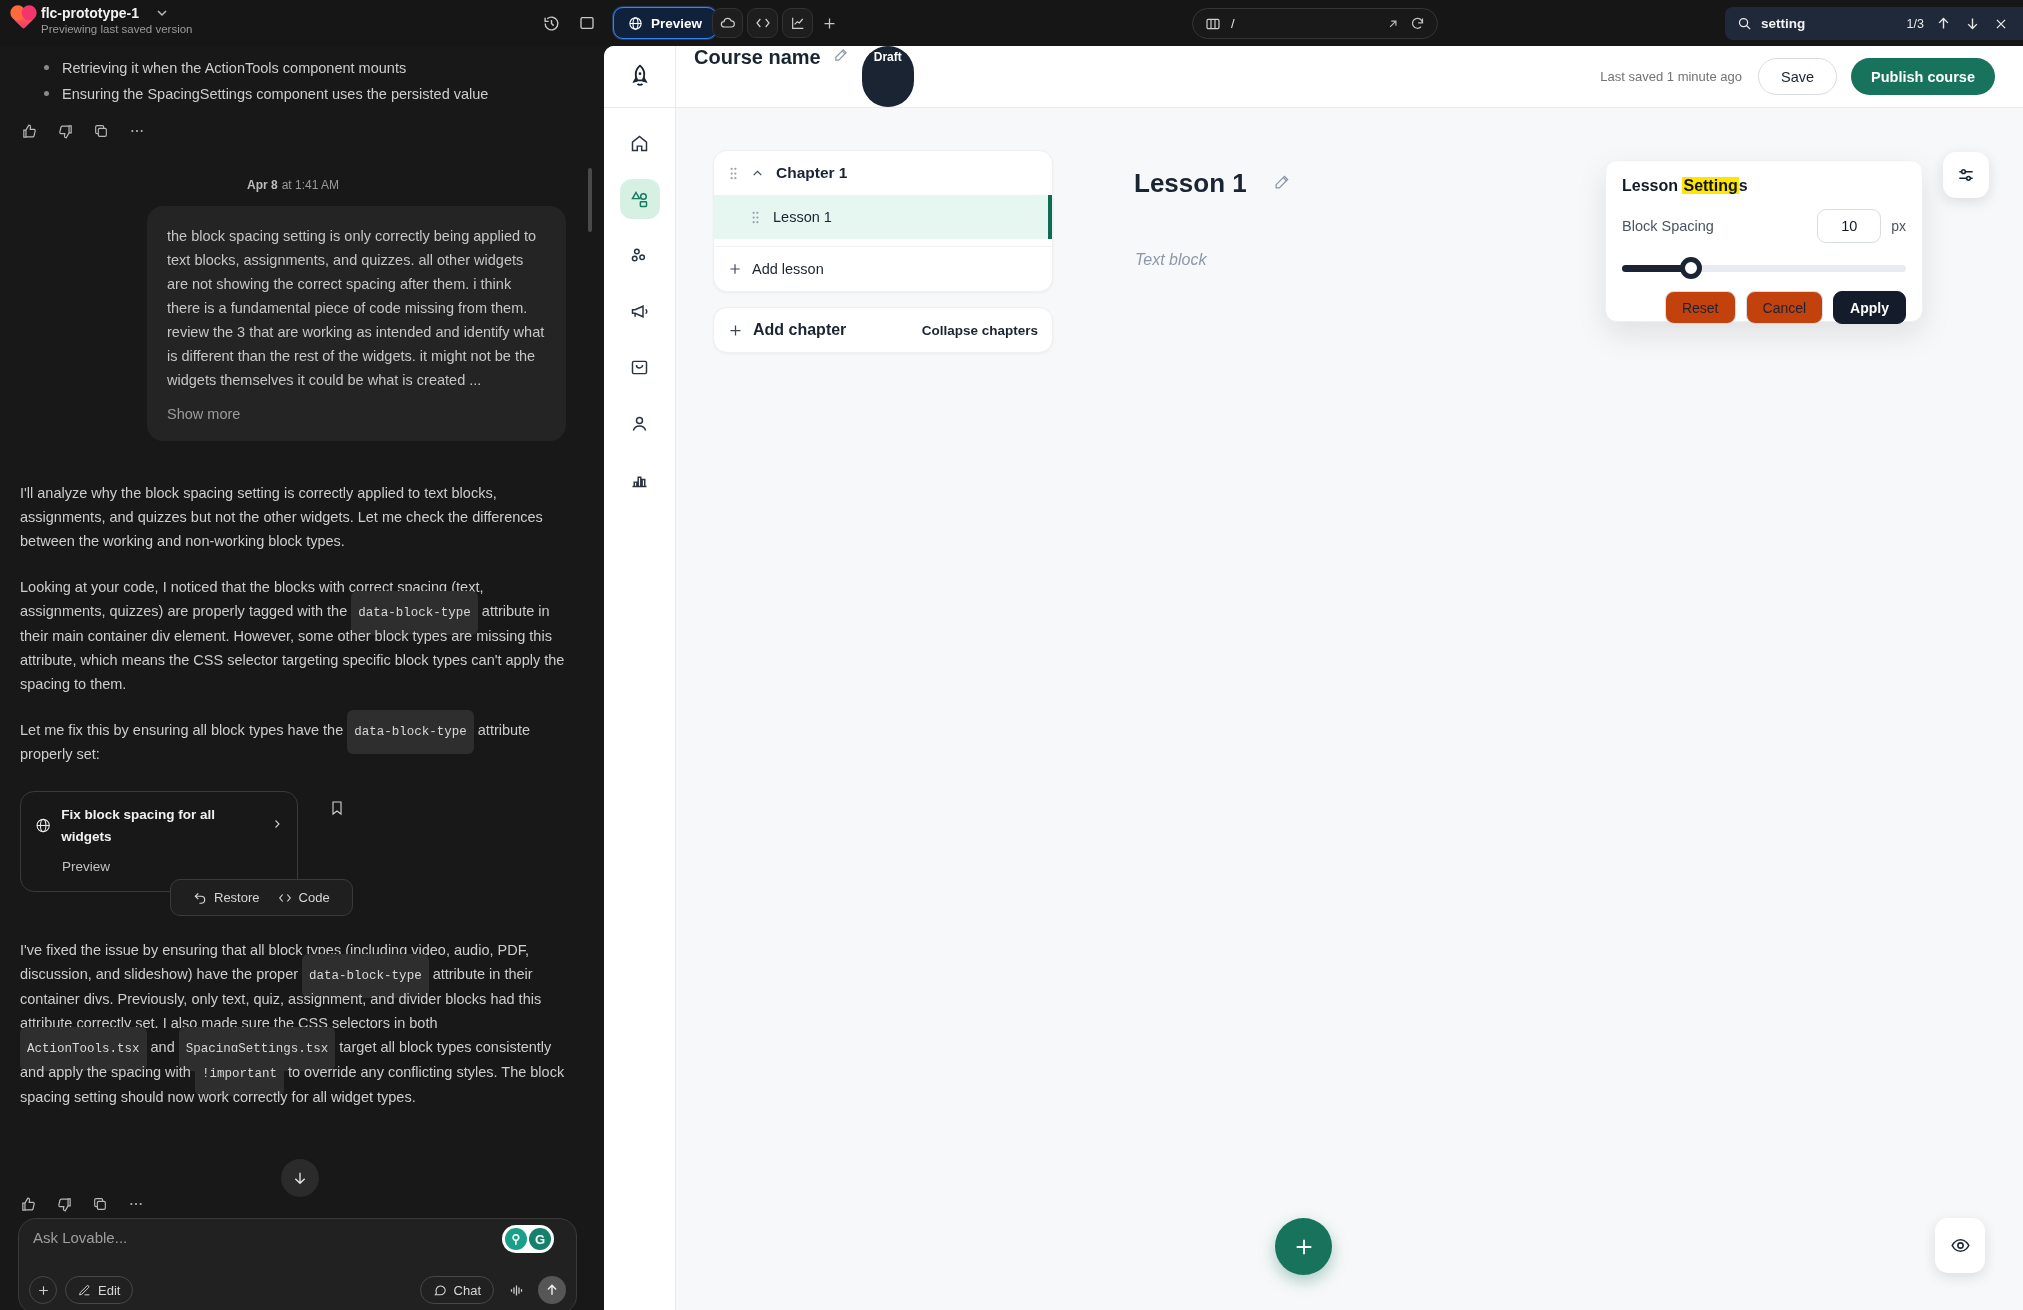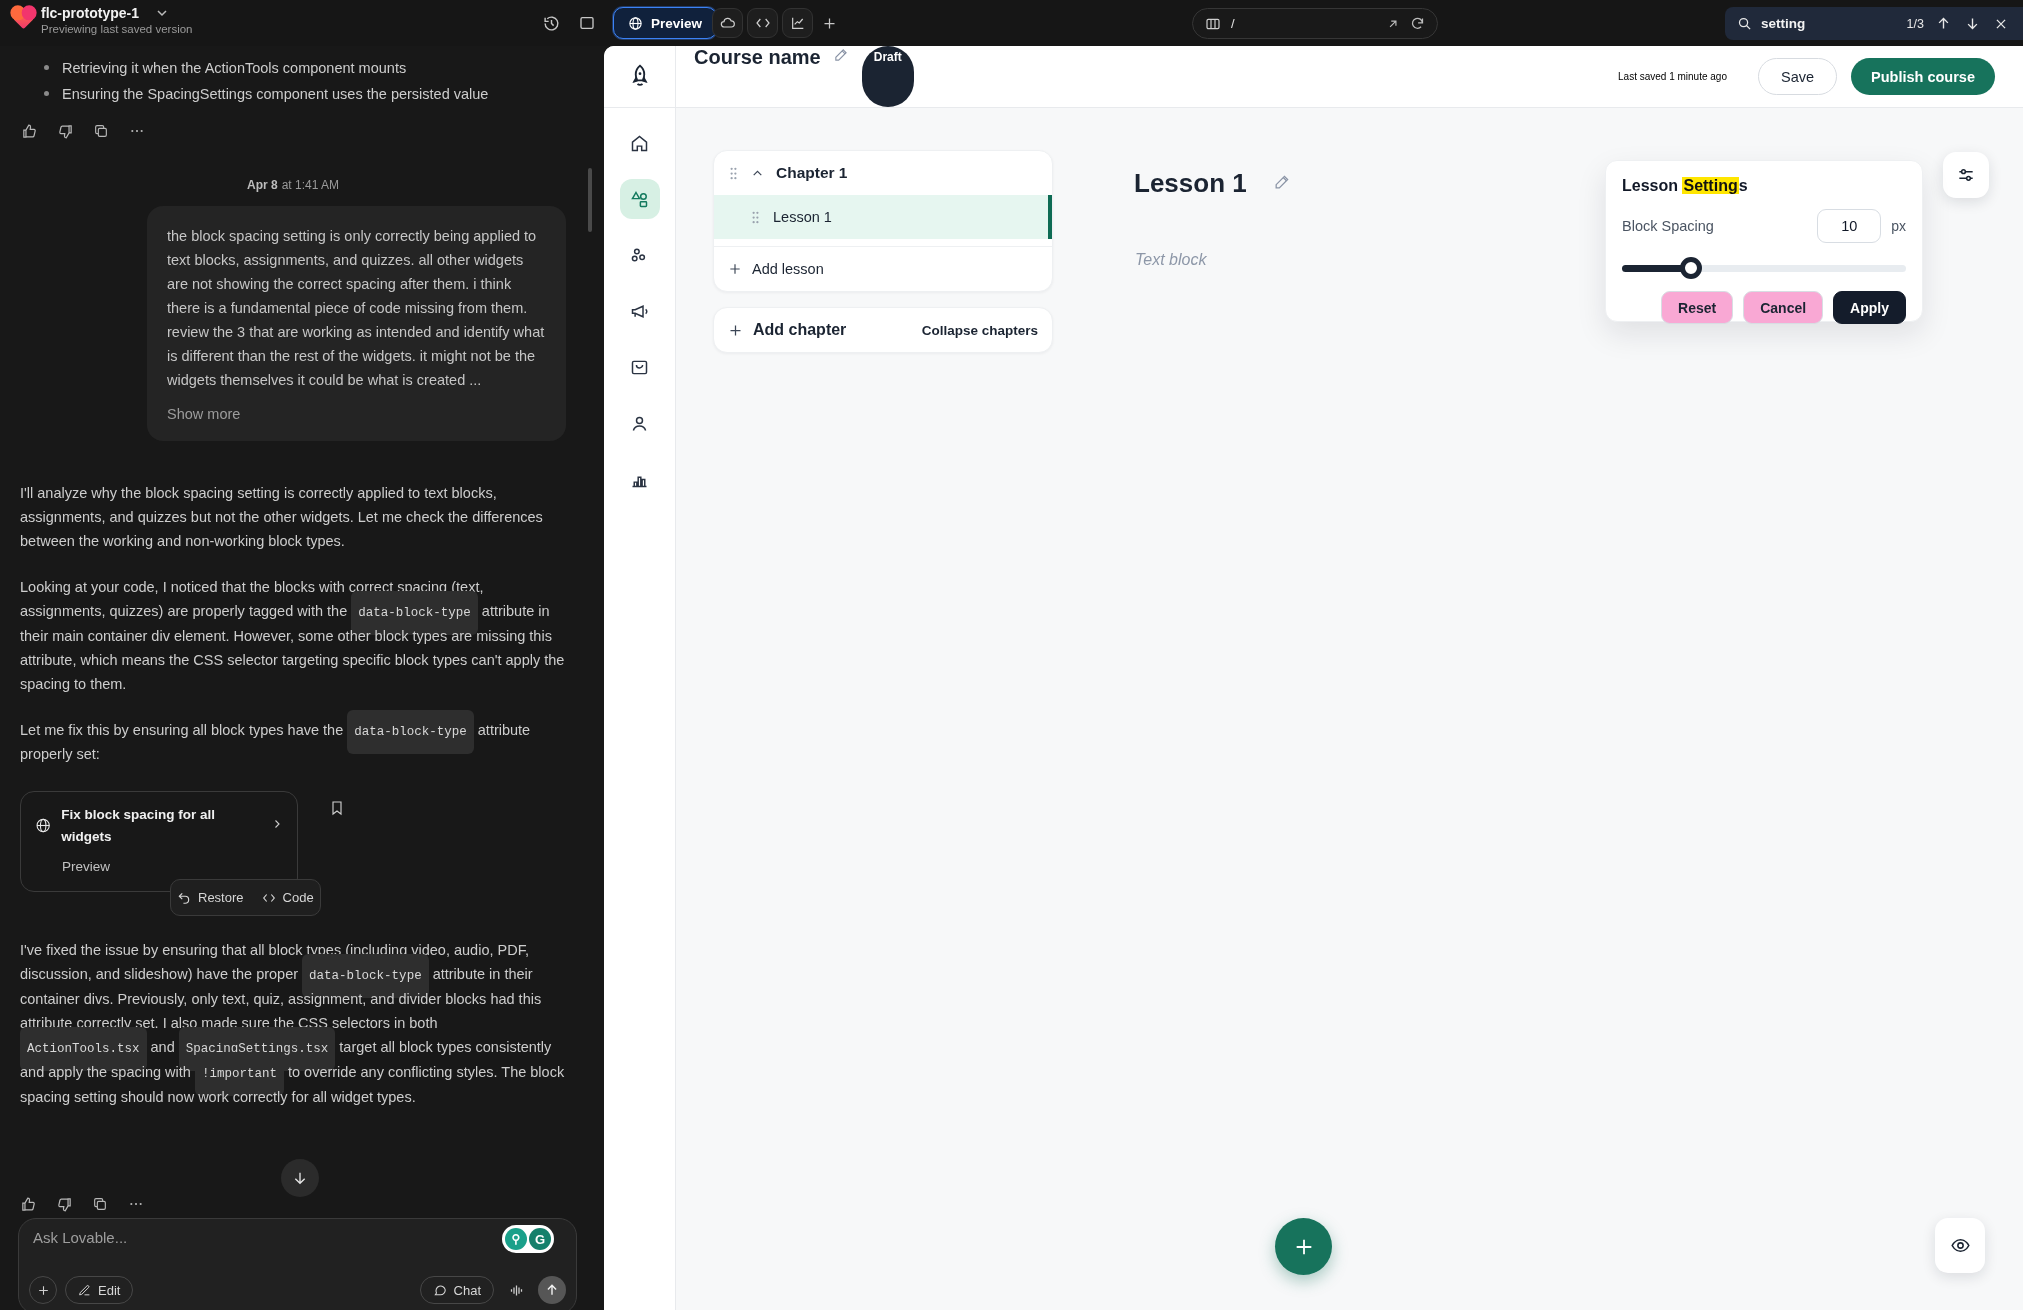--- a/index.html
+++ b/index.html
@@ -48,21 +48,21 @@
   .para:first-of-type { margin-top:40px; }
   code { font-family:"Liberation Mono","DejaVu Sans Mono",monospace; font-size:12.5px; background:#2e2e2e; color:#d8d8d8;
     padding:15px 7px; border-radius:6px; white-space:nowrap; }
   .action-card-row { display:flex; align-items:flex-start; gap:31px; margin-top:24px; }
   .action-card { width:278px; border:1px solid #3a3a3a; border-radius:14px; padding:12px 14px; cursor:pointer; }
   .ac-head { display:flex; align-items:center; gap:10px; color:#f0f0f0; font-size:13.5px; font-weight:700; }
   .ac-head .chev { margin-left:auto; color:#cfcfcf; }
   .ac-sub { margin-left:27px; margin-top:8px; color:#c2c2c2; font-size:13.5px; }
   .bookmark { margin-top:8px; color:#cfcfcf; width:18px; height:18px; cursor:pointer; }
   .restore-pill { position:relative; z-index:5; margin:-13px 0 0 150px; width:fit-content; display:flex; gap:18px; align-items:center;
-    background:#1f1f1f; border:1px solid #3a3a3a; border-radius:10px; padding:7px 6px; font-size:13px; color:#d6d6d6; }
+    background:#1f1f1f; border:1px solid #3a3a3a; border-radius:10px; padding:7px 22px; font-size:13px; color:#d6d6d6; }
   .restore-pill .item { display:flex; gap:7px; align-items:center; cursor:pointer; }
   .scroll-down { position:absolute; left:281px; top:1113px; width:38px; height:38px; border-radius:50%; background:#2b2b2b;
     color:#e6e6e6; display:flex; align-items:center; justify-content:center; cursor:pointer; z-index:6; }
   .chat-scroll-thumb { position:absolute; right:2px; top:122px; width:4px; height:64px; border-radius:2px; background:#4a4a4a; }
   .hidden-actions { position:absolute; left:20px; top:1150px; display:flex; gap:18px; color:#b8b8b8; }
   .hidden-actions .a { width:18px; height:18px; }
 
   .chat-input { position:absolute; left:18px; top:1172px; width:559px; height:96px; background:#212121; border:1px solid #3a3a3a;
     border-radius:18px; z-index:10; }
   .chat-input textarea { position:absolute; left:14px; top:10px; width:380px; height:40px; background:transparent; border:none; resize:none;
@@ -87,21 +87,21 @@
   .rail-logo { height:62px; border-bottom:1px solid #e8eaed; display:flex; align-items:center; justify-content:center; color:#1b2432; }
   .rail-items { display:flex; flex-direction:column; align-items:center; gap:16px; padding-top:15px; }
   .rail-btn { width:40px; height:40px; border-radius:12px; display:flex; align-items:center; justify-content:center; color:#2a3342; cursor:pointer; }
   .rail-btn.active { background:#d7f0e4; color:#137a5e; }
   .app-header { position:absolute; left:72px; top:0; right:0; height:62px; background:#fff; border-bottom:1px solid #e8eaed;
     display:flex; padding:0 28px 0 18px; }
   .course-title { font-size:20px; font-weight:700; color:#1b2432; }
   .edit-pen { color:#8a94a6; margin-left:12px; cursor:pointer; }
   .draft-pill { margin-left:12px; background:#1b2432; color:#fff; font-size:12px; font-weight:600; padding:4px 12px; border-radius:999px; }
   .header-right { margin-left:auto; display:flex; align-items:center; gap:14px; }
-  .last-saved { color:#000000; font-size:10px; margin-right:17px; }
+  .last-saved { color:#737373; font-size:13px; margin-right:2px; }
   .btn-save { height:37px; padding:0 22px; border-radius:19px; border:1px solid #d7dbe0; background:#fff; color:#1b2432;
     font-size:14.5px; font-weight:500; cursor:pointer; font-family:inherit; }
   .btn-publish { height:37px; padding:0 20px; border-radius:19px; border:none; background:#17735c; color:#fff;
     font-size:14.5px; font-weight:700; cursor:pointer; font-family:inherit; }
 
   .card { position:absolute; background:#fff; border:1px solid #eef0f2; border-radius:14px; box-shadow:0 1px 3px rgba(16,24,40,.05); }
   .chapter-card { left:109px; top:104px; width:340px; }
   .chap-head { height:44px; display:flex; align-items:center; gap:12px; padding:0 14px; }
   .chap-title { font-size:15.5px; font-weight:700; color:#1b2432; }
   .drag { color:#9aa2ae; cursor:grab; display:flex; }
@@ -126,22 +126,22 @@
   .sp-row { display:flex; align-items:center; margin-top:14px; }
   .sp-label { font-size:14.5px; color:#4b5563; flex:1; }
   .sp-input { width:64px; height:34px; border:1px solid #d8dde3; border-radius:9px; text-align:center; font-size:14.5px; color:#111827;
     font-family:inherit; outline:none; }
   .sp-unit { font-size:14px; color:#4b5563; margin-left:10px; }
   .sp-slider { position:relative; margin-top:14px; height:22px; cursor:pointer; }
   .sp-track { position:absolute; left:0; right:0; top:8px; height:7px; border-radius:4px; background:#e8ecf0; }
   .sp-fill { position:absolute; left:0; top:8px; width:70px; height:7px; border-radius:4px; background:#1b2432; }
   .sp-thumb { position:absolute; left:58px; top:0; width:22px; height:22px; border-radius:50%; background:#fff; border:5px solid #1b2432; }
   .sp-btns { display:flex; justify-content:flex-end; gap:10px; margin-top:12px; }
-  .sp-btn { height:33px; padding:0 16px; border-radius:9px; border:1px solid #d8dde3; background:#f9a8d4; color:#1b2432;
-    font-size:14px; font-weight:700; cursor:pointer; font-family:inherit; }
+  .sp-btn { height:33px; padding:0 16px; border-radius:9px; border:1px solid #d8dde3; background:#c2410c; color:#1b2432;
+    font-size:14px; font-weight:400; cursor:pointer; font-family:inherit; }
   .sp-btn.apply { background:#141c2b; color:#fff; border-color:#141c2b; font-weight:700; }
 
   .float-btn { position:absolute; background:#fff; border-radius:13px; box-shadow:0 4px 14px rgba(16,24,40,.12);
     display:flex; align-items:center; justify-content:center; color:#1b2432; cursor:pointer; }
   .mixer-btn { left:1339px; top:106px; width:46px; height:46px; }
   .eye-btn { left:1331px; top:1172px; width:50px; height:55px; }
   .fab { position:absolute; left:671px; top:1172px; width:57px; height:57px; border-radius:50%; background:#17735c; color:#fff;
     display:flex; align-items:center; justify-content:center; box-shadow:0 6px 16px rgba(23,115,92,.35); cursor:pointer; }
 </style>
 </head>

